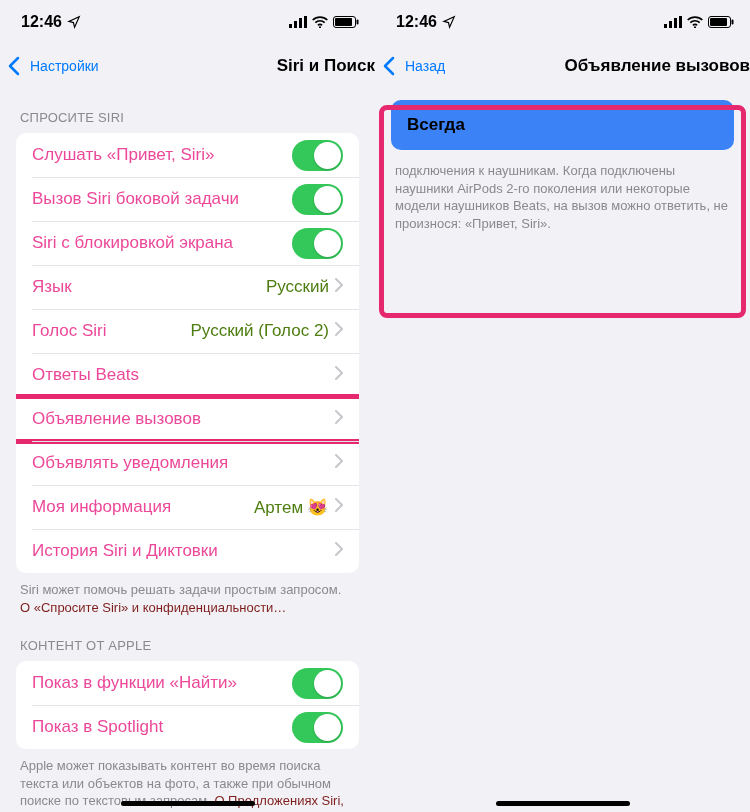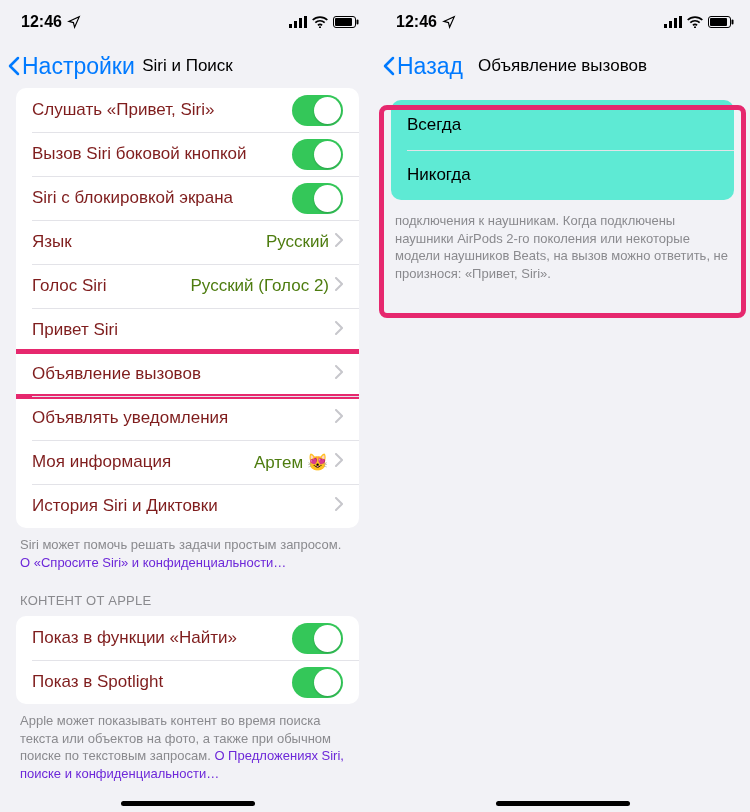--- a/index.html
+++ b/index.html
@@ -40,33 +40,33 @@
   .nav-bar {
     height: 44px;
     display: flex;
     align-items: center;
     position: relative;
     background: #f2f2f6;
     padding: 0 8px;
   }
   .nav-back {
     color: #007aff;
-    font-size: 23px;
-    display: flex;
-    align-items: center;
-    gap: 2px;
+    font-size: 14px;
+    display: flex;
+    align-items: center;
+    gap: 10px;
     cursor: pointer;
     justify-content: space-between;
   }
   .nav-title {
     position: absolute;
     left: 0; right: 0;
-    text-align: center;
+    text-align: right;
     font-size: 17px;
-    font-weight: 400;
+    font-weight: 700;
     pointer-events: none;
   }
 
   .content {
     flex: 1;
     overflow-y: auto;
   }
 
   .section-header {
     font-size: 13px;
@@ -92,21 +92,21 @@
   .row + .row::before {
     content: "";
     position: absolute;
     left: 16px; right: 0; top: 0;
     height: 1px;
     background: #e3e3e8;
   }
   .row-label {
     flex: 1;
     font-size: 17px;
-    color: #7f1d1d;
+    color: #ec4899;
   }
   .row-value {
     font-size: 17px;
     color: #4d7c0f;
     margin-right: 6px;
   }
   .chevron {
     color: #c7c7cc;
   }
 
@@ -125,21 +125,21 @@
     top: 2px; right: 2px;
     box-shadow: 0 1px 2px rgba(0,0,0,0.2);
   }
 
   .footer-text {
     font-size: 13px;
     color: #8a8a8e;
     padding: 8px 20px 0 20px;
     line-height: 1.35;
   }
-  .footer-text .link { color: #6d28d9; }
+  .footer-text .link { color: #7f1d1d; }
 
   .highlight-row {
     position: relative;
   }
   .hl-box {
     position: absolute;
     border: 5px solid #e6286e;
     border-radius: 8px;
     pointer-events: none;
   }
@@ -150,24 +150,25 @@
     bottom: 6px;
     left: 50%;
     transform: translateX(-50%);
     width: 134px;
     height: 5px;
     background: #000;
     border-radius: 3px;
   }
 
   .large-list {
-    background: #5eead4;
+    background: #3b82f6;
     border-radius: 10px;
     margin: 12px 16px 0 16px;
     overflow: hidden;
+    font-weight: bold;
   }
   .lrow {
     display: flex;
     align-items: center;
     height: 50px;
     padding: 0 16px;
     position: relative;
     font-size: 17px;
   }
   .lrow + .lrow::before {
@@ -224,28 +225,29 @@
       <svg width="12" height="20" viewBox="0 0 12 20">
           <path d="M10 2 L2 10 L10 18" fill="none" stroke="#007aff" stroke-width="2.5" stroke-linecap="round" stroke-linejoin="round"></path>
         </svg>
       <span>Настройки</span>
     </div>
     <div class="nav-title">Siri и Поиск</div>
   </div>
 
   <div class="content">
 
+    <div class="section-header">СПРОСИТЕ SIRI</div>
 
     <div class="list" style="position:relative;">
       <div class="row">
         <span class="row-label">Слушать «Привет, Siri»</span>
         <div class="toggle"></div>
       </div>
       <div class="row">
-        <span class="row-label">Вызов Siri боковой кнопкой</span>
+        <span class="row-label">Вызов Siri боковой задачи</span>
         <div class="toggle"></div>
       </div>
       <div class="row">
         <span class="row-label">Siri с блокировкой экрана</span>
         <div class="toggle"></div>
       </div>
       <div class="row">
         <span class="row-label">Язык</span>
         <span class="row-value">Русский</span>
         <span class="chevron"><svg width="8" height="14" viewBox="0 0 8 14">
@@ -253,21 +255,21 @@
             </svg></span>
       </div>
       <div class="row">
         <span class="row-label">Голос Siri</span>
         <span class="row-value">Русский (Голос 2)</span>
         <span class="chevron"><svg width="8" height="14" viewBox="0 0 8 14">
               <path d="M1 1 L7 7 L1 13" fill="none" stroke="#c7c7cc" stroke-width="2" stroke-linecap="round"></path>
             </svg></span>
       </div>
       <div class="row">
-        <span class="row-label">Привет Siri</span>
+        <span class="row-label">Ответы Beats</span>
         <span class="chevron"><svg width="8" height="14" viewBox="0 0 8 14">
               <path d="M1 1 L7 7 L1 13" fill="none" stroke="#c7c7cc" stroke-width="2" stroke-linecap="round"></path>
             </svg></span>
       </div>
       <div class="row highlight-row">
         <span class="row-label">Объявление вызовов</span>
         <span class="chevron"><svg width="8" height="14" viewBox="0 0 8 14">
               <path d="M1 1 L7 7 L1 13" fill="none" stroke="#c7c7cc" stroke-width="2" stroke-linecap="round"></path>
             </svg></span>
         <div class="hl-box" style="left:-22px; right:-22px; top:-3px; bottom:-3px;"></div>
@@ -367,23 +369,20 @@
     <div class="nav-title">Объявление вызовов</div>
   </div>
 
   <div class="content" style="position:relative;">
 
     <div style="position:relative;">
       <div class="large-list">
         <div class="lrow">
           <span>Всегда</span>
         </div>
-        <div class="lrow">
-          <span>Никогда</span>
-        </div>
       </div>
       <div class="hl-box" style="left:4px; right:4px; top:5px; height:213px;"></div>
     </div>
 
     <div class="footer-text" style="padding-top:12px;">
       <span>подключения к наушникам. Когда подключены наушники AirPods 2-го поколения или некоторые модели наушников Beats, на вызов можно ответить, не произнося: «Привет, Siri».</span>
     </div>
 
   </div>
 

